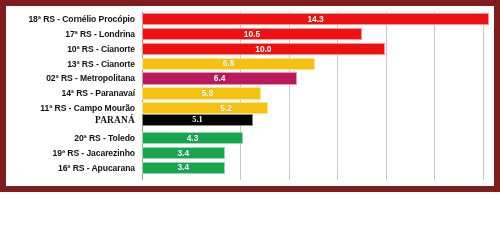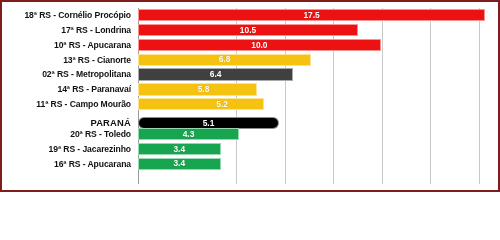--- a/index.html
+++ b/index.html
@@ -9,21 +9,21 @@
   }
   body {
     font-family: "Liberation Sans", sans-serif;
   }
   #chart-frame {
     position: relative;
     width: 500px;
     height: 192px;
     box-sizing: border-box;
     background: #ffffff;
-    border: 2px solid #7f1d1d;
+    border: 6px solid #7f1d1d;
     overflow: hidden;
   }
   #chart-inner {
     position: absolute;
     left: 4px;
     top: 4px;
     right: 4px;
     bottom: 4px;
   }
   
@@ -113,76 +113,76 @@
           <div class="gridline" style="left: 291.31px;"></div>
           <div class="gridline" style="left: 339.862px;"></div>
         </div>
     </div>
 
     <div id="rows">
         <div class="row" style="top: 2px;">
           <div class="row-label">18ª RS - Cornélio Procópio</div>
           <div class="bar-track">
             <div class="bar" style="width: 347.145px; background: rgb(238, 17, 17);">
-              <span class="bar-value">17.5</span>
+              <span class="bar-value">14.3</span>
             </div>
           </div>
         </div>
         <div class="row" style="top: 16.85px;">
           <div class="row-label">17ª RS - Londrina</div>
           <div class="bar-track">
             <div class="bar" style="width: 220px; background: rgb(238, 17, 17);">
               <span class="bar-value">10.5</span>
             </div>
           </div>
         </div>
         <div class="row" style="top: 31.7px;">
-          <div class="row-label">10ª RS - Apucarana</div>
+          <div class="row-label">10ª RS - Cianorte</div>
           <div class="bar-track">
             <div class="bar" style="width: 242.759px; background: rgb(238, 17, 17);">
               <span class="bar-value">10.0</span>
             </div>
           </div>
         </div>
         <div class="row" style="top: 46.55px;">
           <div class="row-label">13ª RS - Cianorte</div>
           <div class="bar-track">
             <div class="bar" style="width: 173px; background: rgb(245, 194, 17);">
               <span class="bar-value">6.8</span>
             </div>
           </div>
         </div>
         <div class="row" style="top: 61.4px;">
           <div class="row-label">02ª RS - Metropolitana</div>
           <div class="bar-track">
-            <div class="bar" style="width: 155.366px; background: #404040;">
+            <div class="bar" style="width: 155.366px; background: #be185d;">
               <span class="bar-value">6.4</span>
             </div>
           </div>
         </div>
         <div class="row" style="top: 76.25px;">
           <div class="row-label">14ª RS - Paranavaí</div>
           <div class="bar-track">
             <div class="bar" style="width: 119px; background: rgb(245, 194, 17); padding-left: 12px;">
               <span class="bar-value">5.8</span>
             </div>
           </div>
         </div>
         <div class="row" style="top: 91.1px;">
           <div class="row-label">11ª RS - Campo Mourão</div>
           <div class="bar-track">
             <div class="bar" style="width: 126.234px; background: rgb(245, 194, 17); padding-left: 42px;">
               <span class="bar-value">5.2</span>
             </div>
           </div>
         </div>
-        <div class="row" style="top: 110px;">
+        <div class="row" style="top: 103px; font-family: Liberation Serif, serif;">
           <div class="row-label emph">PARANÁ</div>
           <div class="bar-track">
-            <div class="bar dark" style="width: 141px; background: rgb(0, 0, 0); border-radius: 6px;">
+            <div class="bar dark" style="width: 111px; background: rgb(0, 0, 0);">
               <span class="bar-value">5.1</span>
             </div>
           </div>
         </div>
         <div class="row" style="top: 120.8px;">
           <div class="row-label">20ª RS - Toledo</div>
           <div class="bar-track">
             <div class="bar" style="width: 101px; background: rgb(23, 165, 80); justify-content: center;">
               <span class="bar-value">4.3</span>
             </div>

